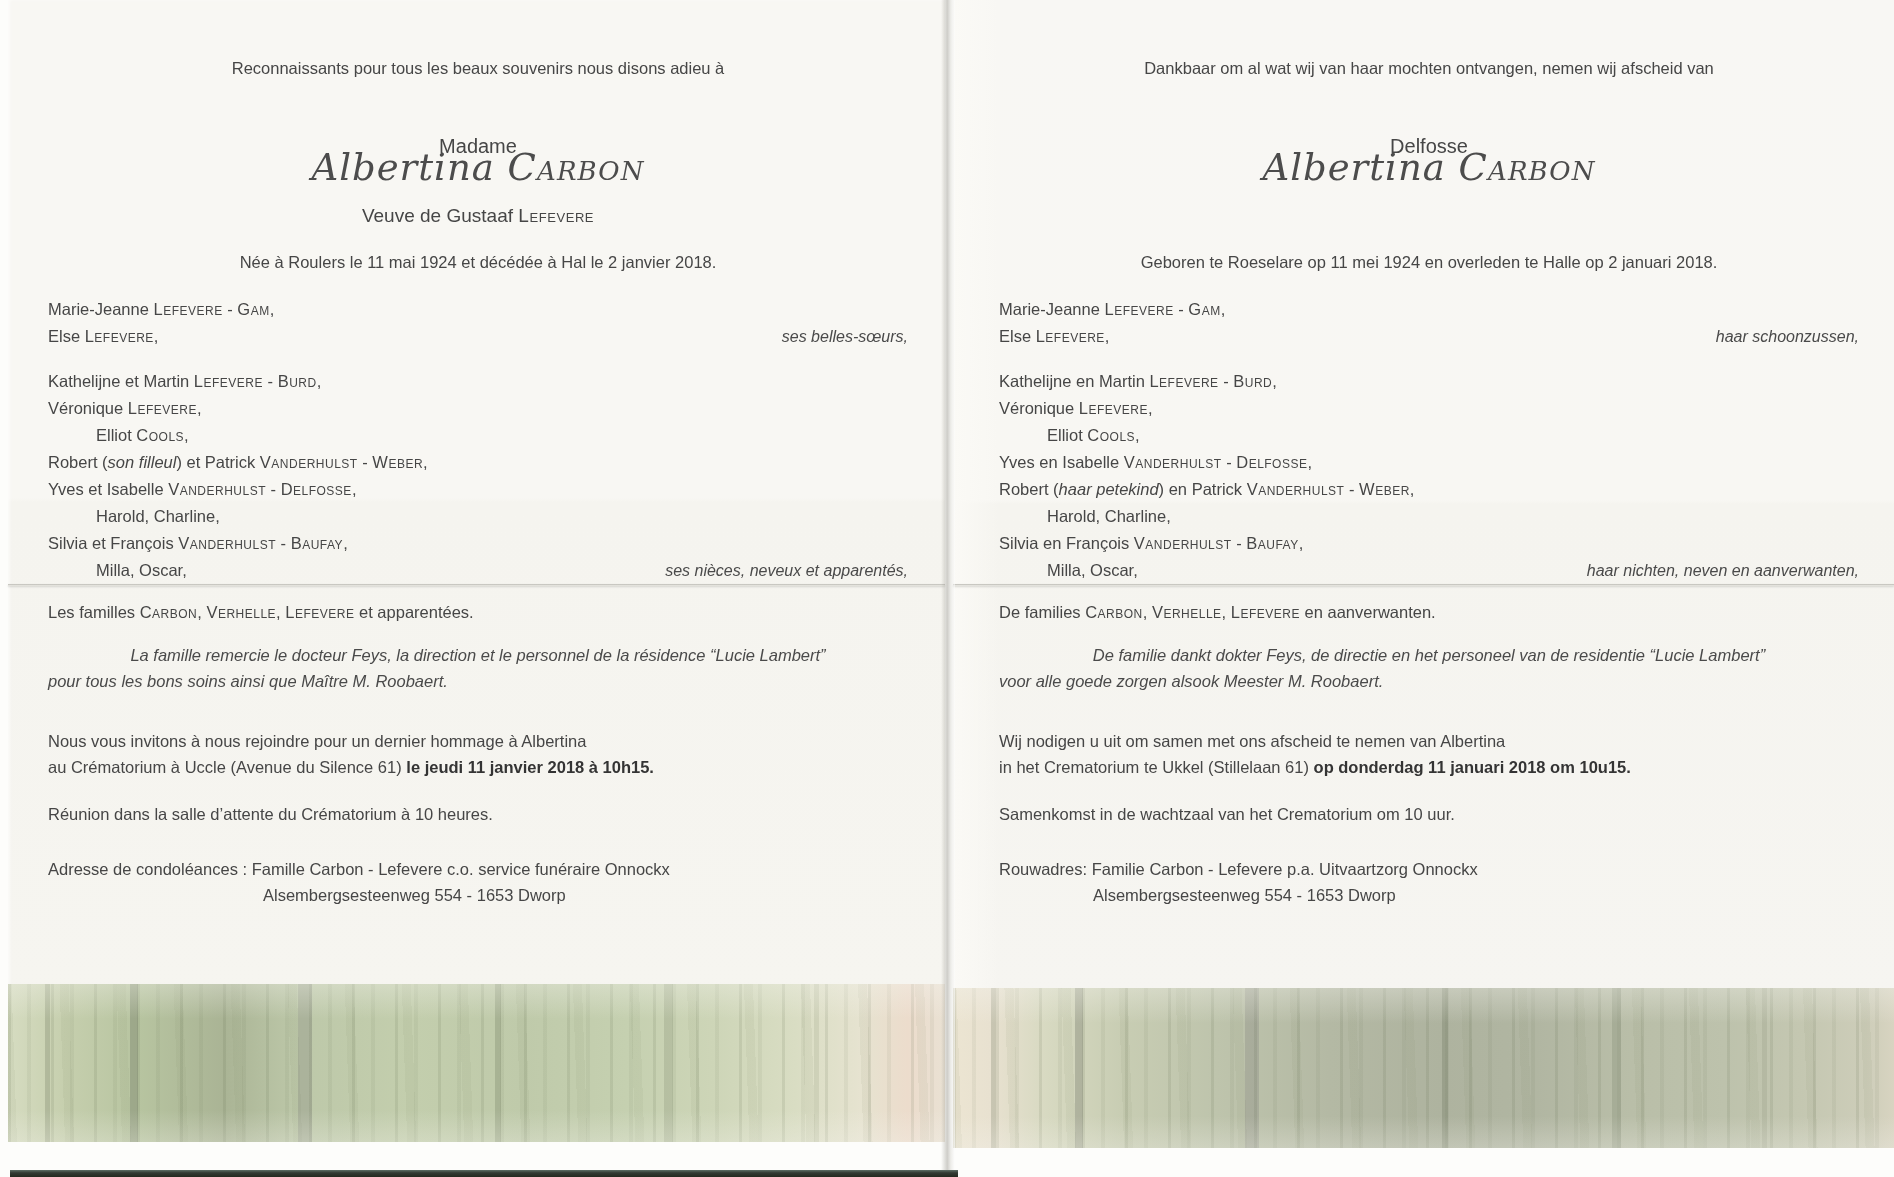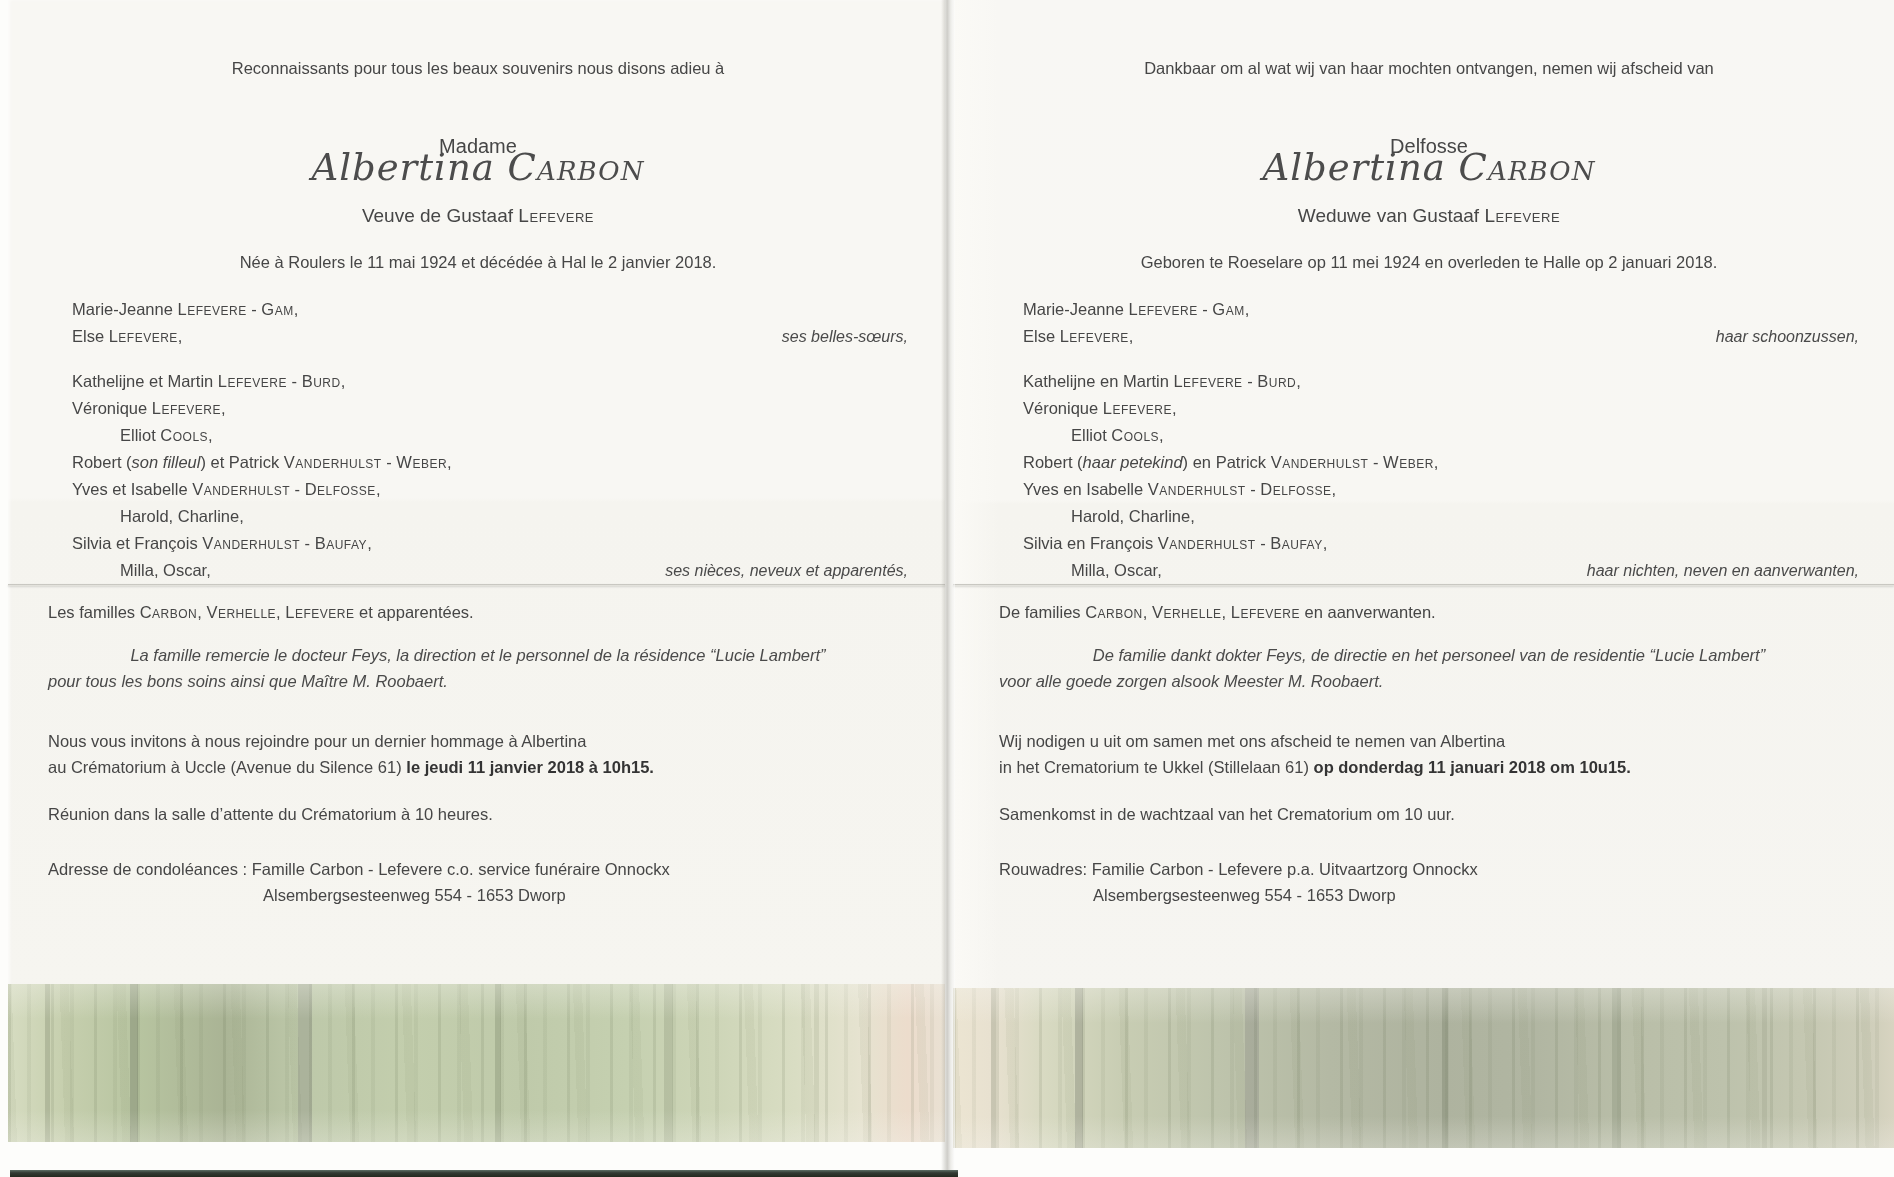--- a/index.html
+++ b/index.html
@@ -40,21 +40,21 @@
     font-size:37px;line-height:48px;color:#4c4c4c;letter-spacing:1px;
   }
   .widow-line{top:206px;font-size:19px;}
   .birth-line{top:252px;}
   .relatives{position:absolute;top:296px;width:860px;}
   .card-left  .relatives{left:40px;}
   .card-right .relatives{left:46px;}
   .row{height:27px;line-height:27px;display:flex;justify-content:space-between;align-items:baseline;}
   .row.gap{margin-top:18px;}
   .row.indent .row-main{padding-left:48px;}
-  .row-main{font-size:16.5px;margin-left:24px;}
+  .row-main{font-size:16.5px;}
   .row-right{font-style:italic;font-size:16px;color:#4a4a4a;white-space:nowrap;}
   .fold-line{
     position:absolute;left:0;right:0;top:584px;height:2px;
     background:linear-gradient(180deg,#bdbcb6 0%,#d8d7d1 60%,rgba(246,245,240,0) 100%);
     box-shadow:0 1px 2px rgba(120,118,110,.25);
   }
   .families-line{top:602px;}
   .thanks-1{top:645px;font-style:italic;color:#4a4a4a;text-align:center;}
   .thanks-2{top:671px;font-style:italic;color:#4a4a4a;}
   .invite-1{top:731px;}
@@ -185,21 +185,20 @@
     <span class="trunk t4"></span>
     <span class="trunk t5"></span>
     <span class="trunk t6"></span>
   </div>
 </section>
 
 <section class="card card-right">
   <div class="line center intro">Dankbaar om al wat wij van haar mochten ontvangen, nemen wij afscheid van</div>
   <div class="line center salutation">Delfosse</div>
   <div class="line center deceased-name"><span>Albertina </span><span class="seg-sc">Carbon</span></div>
-  <div class="line center widow-line"><span>Weduwe van Gustaaf </span><span class="seg-sc">Lefevere</span></div>
   <div class="line center birth-line">Geboren te Roeselare op 11 mei 1924 en overleden te Halle op 2 januari 2018.</div>
 
   <div class="relatives">
 
       <div class="row">
         <span class="row-main"><span>Marie-Jeanne </span><span class="seg-sc">Lefevere</span><span> - </span><span class="seg-sc">Gam</span><span>,</span></span>
         <span class="row-right"></span>
       </div>
 
       <div class="row">
@@ -216,26 +215,26 @@
         <span class="row-main"><span>Véronique </span><span class="seg-sc">Lefevere</span><span>,</span></span>
         <span class="row-right"></span>
       </div>
 
       <div class="row indent">
         <span class="row-main"><span>Elliot </span><span class="seg-sc">Cools</span><span>,</span></span>
         <span class="row-right"></span>
       </div>
 
       <div class="row">
+        <span class="row-main"><span>Yves en Isabelle </span><span class="seg-sc">Vanderhulst</span><span> - </span><span class="seg-sc">Delfosse</span><span>,</span></span>
+        <span class="row-right"></span>
+      </div>
+
+      <div class="row">
         <span class="row-main"><span>Robert (</span><span class="seg-i">haar petekind</span><span>) en Patrick </span><span class="seg-sc">Vanderhulst</span><span> - </span><span class="seg-sc">Weber</span><span>,</span></span>
-        <span class="row-right"></span>
-      </div>
-
-      <div class="row">
-        <span class="row-main"><span>Yves en Isabelle </span><span class="seg-sc">Vanderhulst</span><span> - </span><span class="seg-sc">Delfosse</span><span>,</span></span>
         <span class="row-right"></span>
       </div>
 
       <div class="row indent">
         <span class="row-main"><span>Harold, Charline,</span></span>
         <span class="row-right"></span>
       </div>
 
       <div class="row">
         <span class="row-main"><span>Silvia en François </span><span class="seg-sc">Vanderhulst</span><span> - </span><span class="seg-sc">Baufay</span><span>,</span></span>

